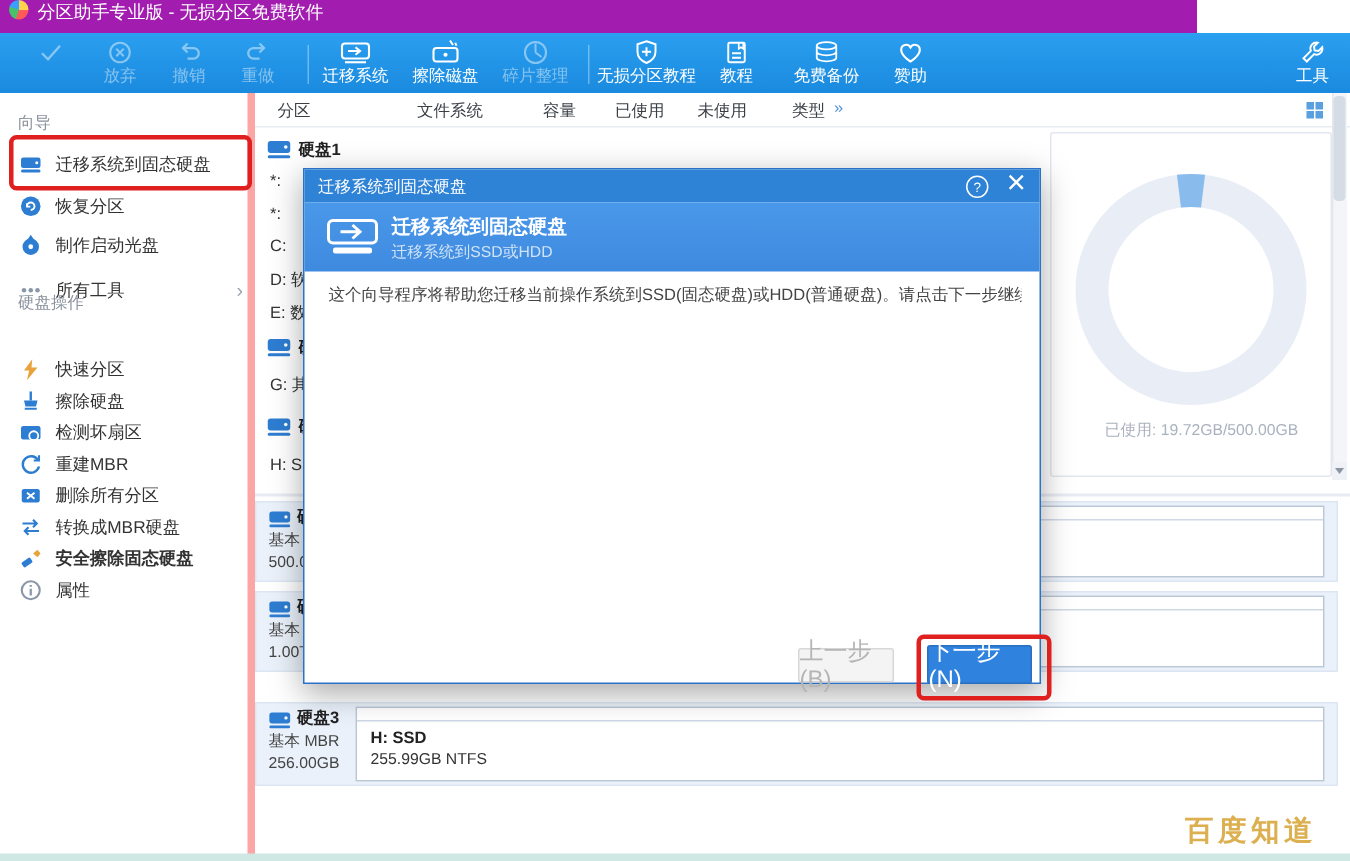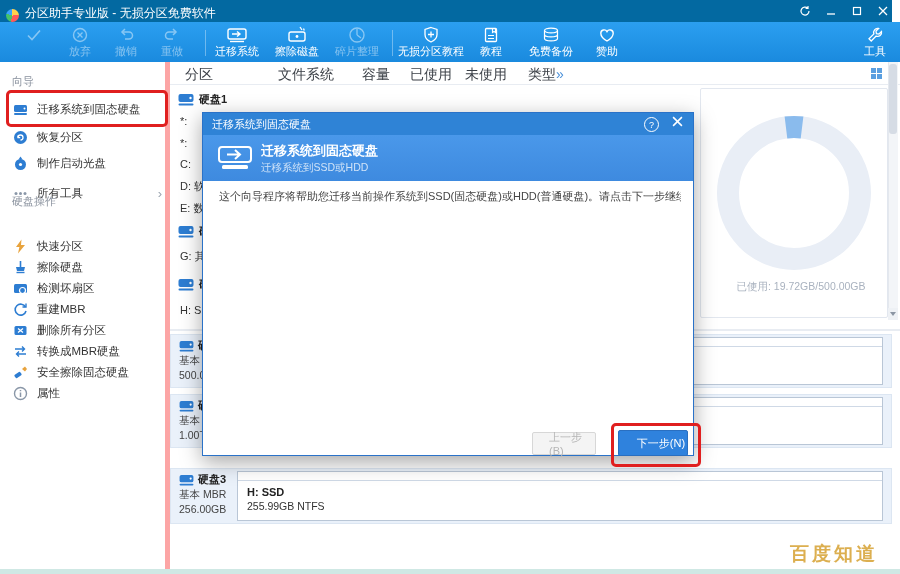--- a/index.html
+++ b/index.html
@@ -1,40 +1,40 @@
 <!DOCTYPE html>
 <html><head>
 <meta charset="utf-8">
 <style>
   html,body{margin:0;padding:0;}
   body{width:900px;height:574px;position:relative;overflow:hidden;background:#fff;
        font-family:"Liberation Sans","DejaVu Sans",sans-serif;-webkit-font-smoothing:antialiased;}
   .abs{position:absolute;}
   
-  #titlebar{left:0;top:0;width:892px;height:22px;background:#0369a1;display:flex;align-items:flex-end;}
+  #titlebar{left:0;top:0;width:798px;height:22px;background:#a21caf;display:flex;align-items:flex-start;}
   #titlebar .title{color:#fff;font-size:12px;margin-left:6px;white-space:nowrap;}
   .logo{width:13px;height:13px;border-radius:50%;margin-left:6px;
         background:conic-gradient(#ffd24d 0 25%,#ff5a5a 25% 55%,#45c26a 55% 80%,#3aa0ff 80%);}
   .winctl{position:absolute;top:0;height:22px;display:flex;align-items:center;color:#fff;}
   .winbtn{width:26px;height:22px;display:flex;align-items:center;justify-content:center;cursor:default;}
   
   #toolbar{left:0;top:22px;width:900px;height:40px;background:linear-gradient(#2b9ff0,#1a8ade);}
   .tbi{position:absolute;top:4px;display:flex;flex-direction:column;align-items:center;color:#fff;font-size:11px;line-height:13px;}
   .tbi svg{display:block;margin-bottom:1px;}
   .tbi.dis{opacity:.45;}
   .tbsep{position:absolute;top:8px;width:1px;height:26px;background:rgba(255,255,255,.35);}
   
   #sidebar{left:0;top:62px;width:170px;height:512px;background:#fff;border-right:5px solid #fca5a5;box-sizing:border-box;}
   .sec-title{position:absolute;left:12px;color:#8a929e;font-size:11px;}
   .sbi{position:absolute;left:10px;width:152px;height:22px;display:flex;align-items:center;font-size:11.5px;color:#333;cursor:default;}
   .sbi .ic{width:15px;height:15px;margin:0 9px 0 3px;flex:0 0 auto;}
   .sbi .chev{margin-left:auto;color:#9aa3af;font-size:13px;}
   
   #thead{left:170px;top:62px;width:730px;height:22px;border-bottom:1px solid #e8ecf2;background:#fff;}
-  .th{position:absolute;top:4px;font-size:14px;color:#3a3f46;}
+  .th{position:absolute;top:4px;font-size:11px;color:#3a3f46;}
   .gridico{position:absolute;width:11px;height:11px;display:grid;grid-template-columns:5px 5px;grid-gap:1px;}
   .gridico i{background:#5a9fe0;display:block;}
   .lrow{position:absolute;font-size:11px;color:#333;display:flex;align-items:center;white-space:nowrap;}
   .lrow.disk{font-weight:bold;color:#222;}
   .lrow .dico{margin-right:5px;}
   
   #usagecard{left:700px;top:88px;width:188px;height:230px;background:#fff;border:1px solid #e2e7ef;border-radius:2px;box-sizing:border-box;}
   #usage-label{left:700px;top:280px;width:202px;text-align:center;font-size:10.5px;color:#a9b2bf;}
   
   #vscroll{left:888px;top:62px;width:10px;height:258px;background:#f3f5f8;border-left:1px solid #e4e8ee;box-sizing:border-box;}
@@ -56,21 +56,21 @@
           box-shadow:0 6px 20px rgba(0,0,0,.35);box-sizing:border-box;z-index:40;}
   #dlg-titlebar{position:absolute;left:0;top:0;width:100%;height:22px;background:#2f83d6;display:flex;align-items:center;}
   #dlg-titlebar .t{color:#fff;font-size:11px;margin-left:9px;}
   .dlg-help{position:absolute;right:34px;top:4px;width:13px;height:13px;border:1px solid #fff;border-radius:50%;
             color:#fff;font-size:9px;display:flex;align-items:center;justify-content:center;}
   .dlg-close{position:absolute;right:10px;top:3px;color:#fff;font-size:12px;}
   #dlg-header{position:absolute;left:0;top:22px;width:100%;height:46px;background:linear-gradient(#4a98ea,#3e8adf);}
   #dlg-header .ht{position:absolute;left:58px;top:7px;color:#fff;font-size:13px;font-weight:bold;}
   #dlg-header .hs{position:absolute;left:58px;top:26px;color:rgba(255,255,255,.75);font-size:10.5px;}
   #dlg-body-text{position:absolute;left:16px;top:76px;width:462px;font-size:11px;color:#444;white-space:nowrap;overflow:hidden;}
-  .btn{position:absolute;font-size:11px;display:flex;align-items:center;justify-content:center;box-sizing:border-box;border-radius:2px;padding-left:16px;}
+  .btn{position:absolute;font-size:16px;display:flex;align-items:center;justify-content:center;box-sizing:border-box;border-radius:2px;}
   #btn-back{left:329px;top:319px;width:64px;height:23px;background:#f4f4f4;border:1px solid #d7d7d7;color:#b5b5b5;}
   #btn-next{left:415px;top:317px;width:70px;height:26px;background:#2f82dd;border:1px solid #2a6fc0;color:#fff;}
   
   .redbox{position:absolute;border:3px solid #e01f1f;border-radius:5px;z-index:50;}
   #watermark{right:22px;top:541px;font-size:19px;font-weight:bold;color:#dcaf50;letter-spacing:3px;z-index:60;}
   #bottomstrip{left:0;top:569px;width:900px;height:5px;background:#cfe8e4;}
 </style>
 </head>
 <body>
 
@@ -267,21 +267,21 @@
       </svg>
     <span>重建MBR</span>
   </div>
   <div class="sbi" style="top:278px;">
     <svg class="ic" viewBox="0 0 15 15">
         <path d="M2 5h9M9 2.5L11.5 5 9 7.5" fill="none" stroke="#2d7dd2" stroke-width="1.4"></path>
         <path d="M13 10H4M6 7.5L3.5 10 6 12.5" fill="none" stroke="#2d7dd2" stroke-width="1.4"></path>
       </svg>
     <span>转换成MBR硬盘</span>
   </div>
-  <div class="sbi" style="top:299px;">
+  <div class="sbi" style="top:299px;font-weight:bold;">
     <svg class="ic" viewBox="0 0 15 15">
         <rect x="1.5" y="8" width="7" height="4" rx="1" transform="rotate(-35 5 10)" fill="#2d7dd2"></rect>
         <path d="M9 4l3 2.5L14 4l-2-2.5z" fill="#e8a33d"></path>
       </svg>
     <span>安全擦除固态硬盘</span>
   </div>
   <div class="sbi" style="top:320px;">
     <svg class="ic" viewBox="0 0 15 15">
         <circle cx="7.5" cy="7.5" r="6" fill="none" stroke="#8a97a8" stroke-width="1.4"></circle>
         <path d="M7.5 6.5V11M7.5 4v1.2" stroke="#8a97a8" stroke-width="1.5"></path>

